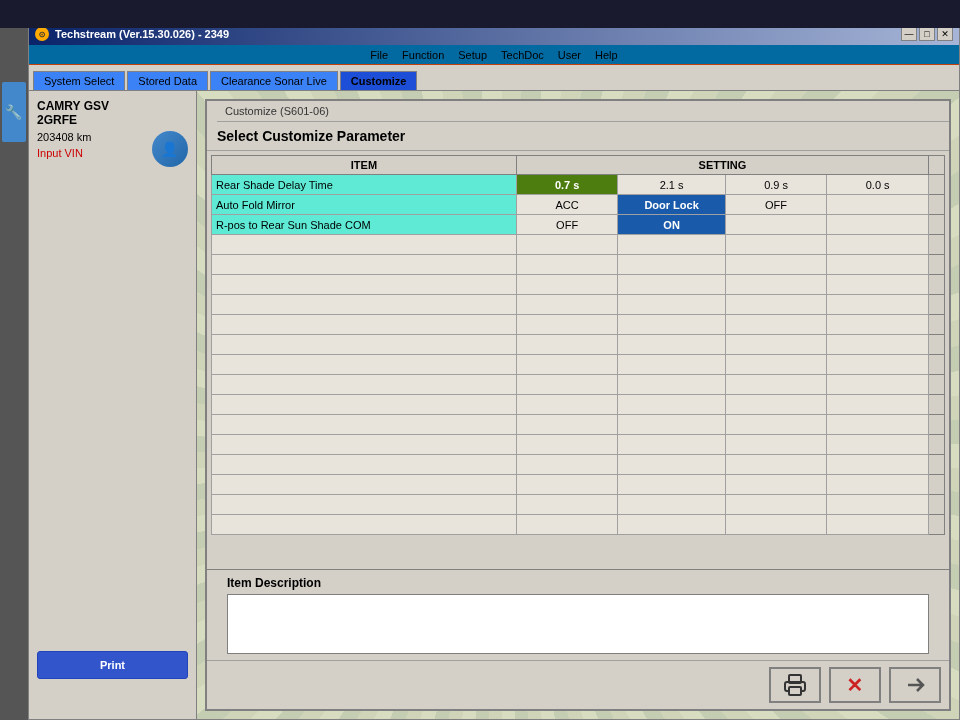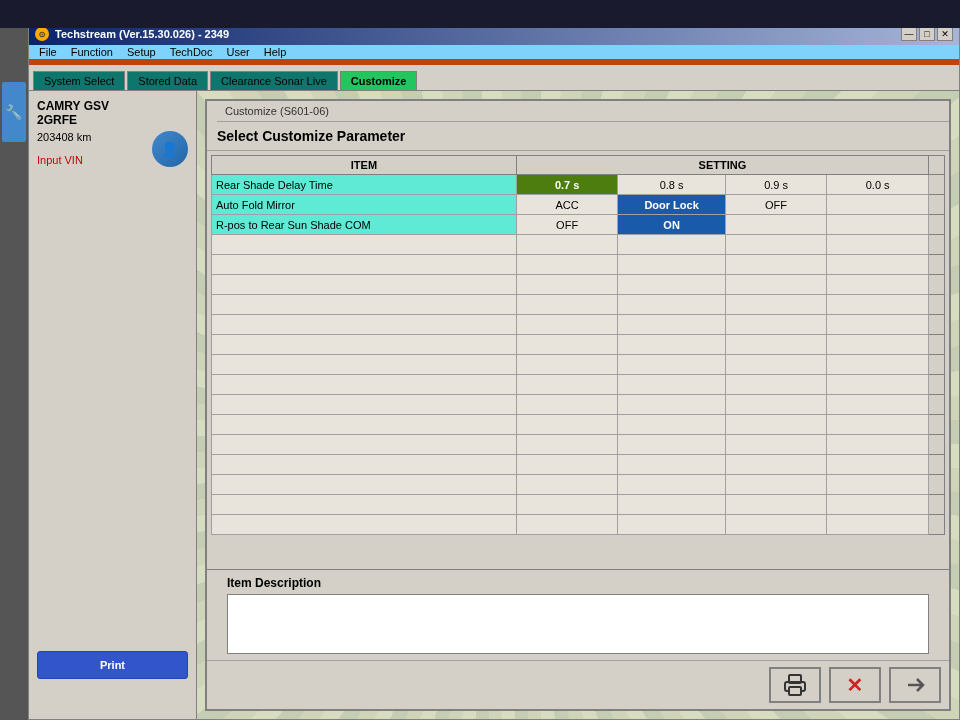--- a/index.html
+++ b/index.html
@@ -74,27 +74,28 @@
       border: 1px solid #808080;
       font-size: 9px;
       cursor: pointer;
       display: flex;
       align-items: center;
       justify-content: center;
       color: #000;
     }
 
     .menu-bar {
-      background: #7dd3fc;
+      background: #0369a1;
       height: 20px;
       display: flex;
       align-items: center;
       padding: 0 4px;
-      border-bottom: 6px solid #c2410c;
+      border-bottom: 1px solid #c2410c;
       gap: 2px;
+      justify-content: center;
     }
 
     .menu-item {
       padding: 2px 6px;
       font-size: 11px;
       cursor: pointer;
       color: #000;
     }
 
     .nav-tabs {
@@ -103,29 +104,29 @@
       display: flex;
       align-items: flex-end;
       padding: 0 4px;
       border-bottom: 1px solid #808080;
       gap: 2px;
     }
 
     .nav-tab {
       padding: 3px 10px;
       font-size: 11px;
-      background: #0f766e;
+      background: #3b82f6;
       border: 1px solid #808080;
       border-bottom: none;
       cursor: pointer;
       color: #000;
     }
 
     .nav-tab.active {
-      background: #22c55e;
+      background: #1d4ed8;
       font-weight: bold;
     }
 
     .content-area {
       display: flex;
       flex: 1;
       overflow: hidden;
     }
 
     .left-panel {
@@ -150,21 +151,21 @@
 
     .vehicle-km {
       font-size: 11px;
       color: #000;
       margin-top: 4px;
     }
 
     .vin-label {
       color: #cc0000;
       font-size: 11px;
-      margin-top: 11px;
+      margin-top: 4px;
     }
 
     .left-avatar {
       width: 36px;
       height: 36px;
       border-radius: 50%;
       background: linear-gradient(135deg, #4488cc, #2266aa);
       position: absolute;
       top: 40px;
       right: 8px;
@@ -463,21 +464,21 @@
                   <th class="item-col">ITEM</th>
                   <th colspan="4">SETTING</th>
                   <th style="width:16px; background:#d4d0c8; border:1px solid #808080;"></th>
                 </tr>
               </thead>
               <tbody>
 
                 <tr>
                   <td class="item-col">Rear Shade Delay Time</td>
                   <td class="setting-cell selected-blue">0.7 s</td>
-                  <td class="setting-cell">0.8 s</td>
+                  <td class="setting-cell">2.1 s</td>
                   <td class="setting-cell">0.9 s</td>
                   <td class="setting-cell">0.0 s</td>
                   <td style="background:#d4d0c8; border:1px solid #808080;"></td>
                 </tr>
 
                 <tr>
                   <td class="item-col">Auto Fold Mirror</td>
                   <td class="setting-cell">ACC</td>
                   <td class="setting-cell selected-dark-blue">Door Lock</td>
                   <td class="setting-cell">OFF</td>

